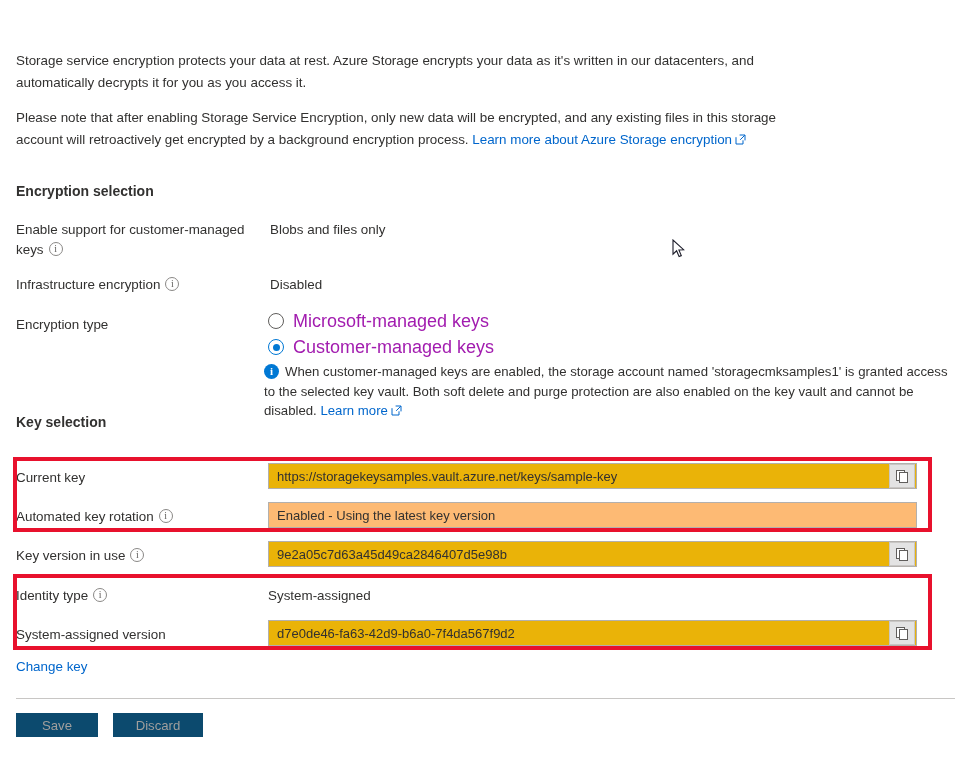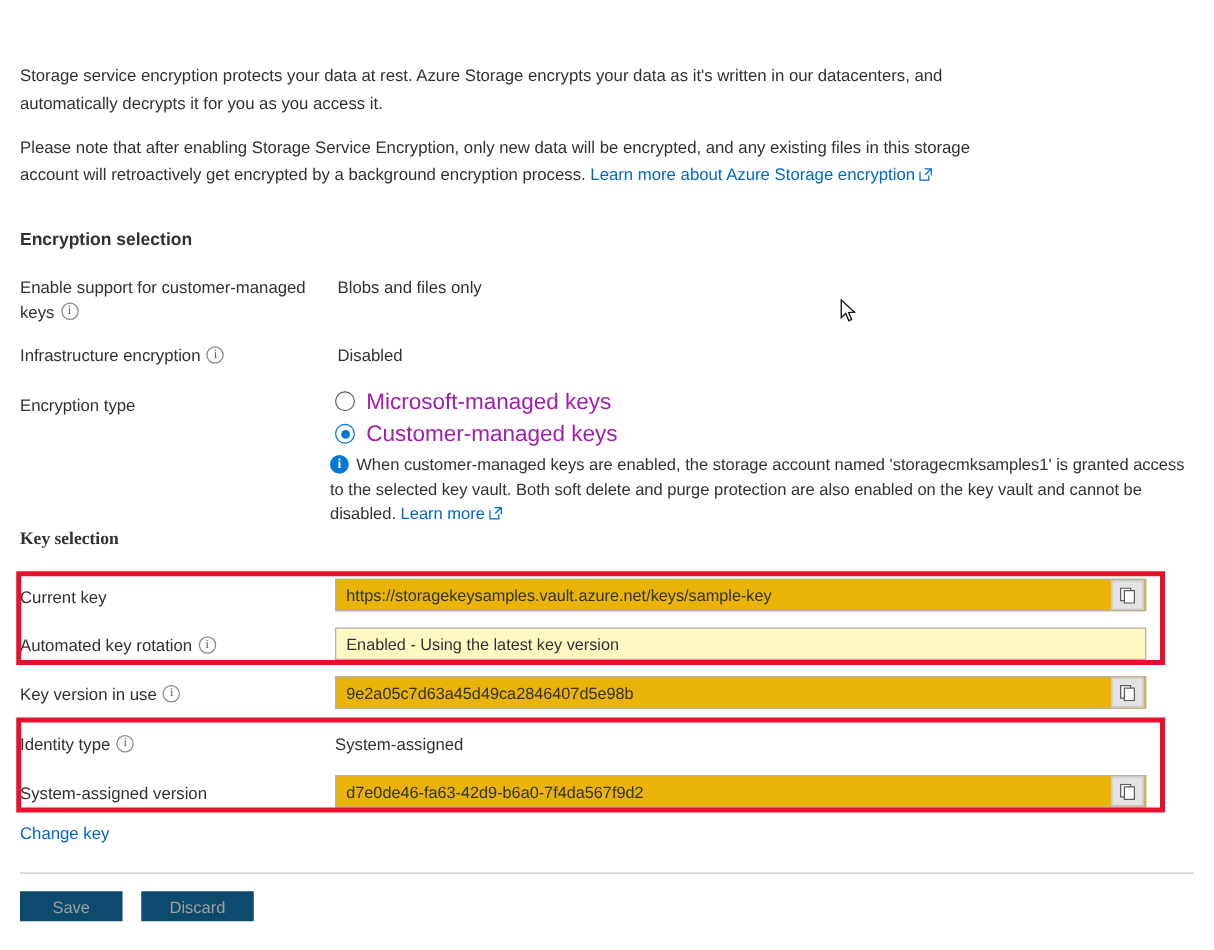--- a/index.html
+++ b/index.html
@@ -43,21 +43,21 @@
   #intro2 { top: 107px; }
   .link { color: #0066cc; text-decoration: none; cursor: pointer; }
   .ext-ico { display: inline-block; width: 11px; height: 11px; position: relative; top: 1px; margin-left: 3px; }
 
   
   .section-h {
     position: absolute; left: 16px;
     font-size: 14px; font-weight: bold; color: #323130;
   }
   #h-enc-sel { top: 183px; }
-  #h-key-sel { top: 424px; font-family: Liberation Serif, serif; }
+  #h-key-sel { top: 414px; }
 
   
   .row { position: absolute; left: 16px; width: 940px; }
   .lbl {
     position: absolute; left: 0; top: 0;
     width: 248px;
     font-size: 13.4px; line-height: 20px; color: #323130;
   }
   .val-txt {
     position: absolute; left: 254px; top: 0;
@@ -125,21 +125,21 @@
 
   
   .field {
     position: absolute; left: 268px;
     height: 26px;
     border: 1px solid #b3b0ad;
     display: flex; align-items: center;
     font-size: 13px; color: #323130;
   }
   .field.readonly { background: #eab308; }
-  .field.editable { background: #fef9c3; }
+  .field.editable { background: #fdba74; }
   .field .fv {
     flex: 1 1 auto;
     padding: 0 8px;
     overflow: hidden; white-space: nowrap; text-overflow: ellipsis;
   }
   .copy-btn {
     flex: 0 0 auto;
     width: 26px; height: 24px;
     margin-right: 1px;
     background: #e3e3e3;

